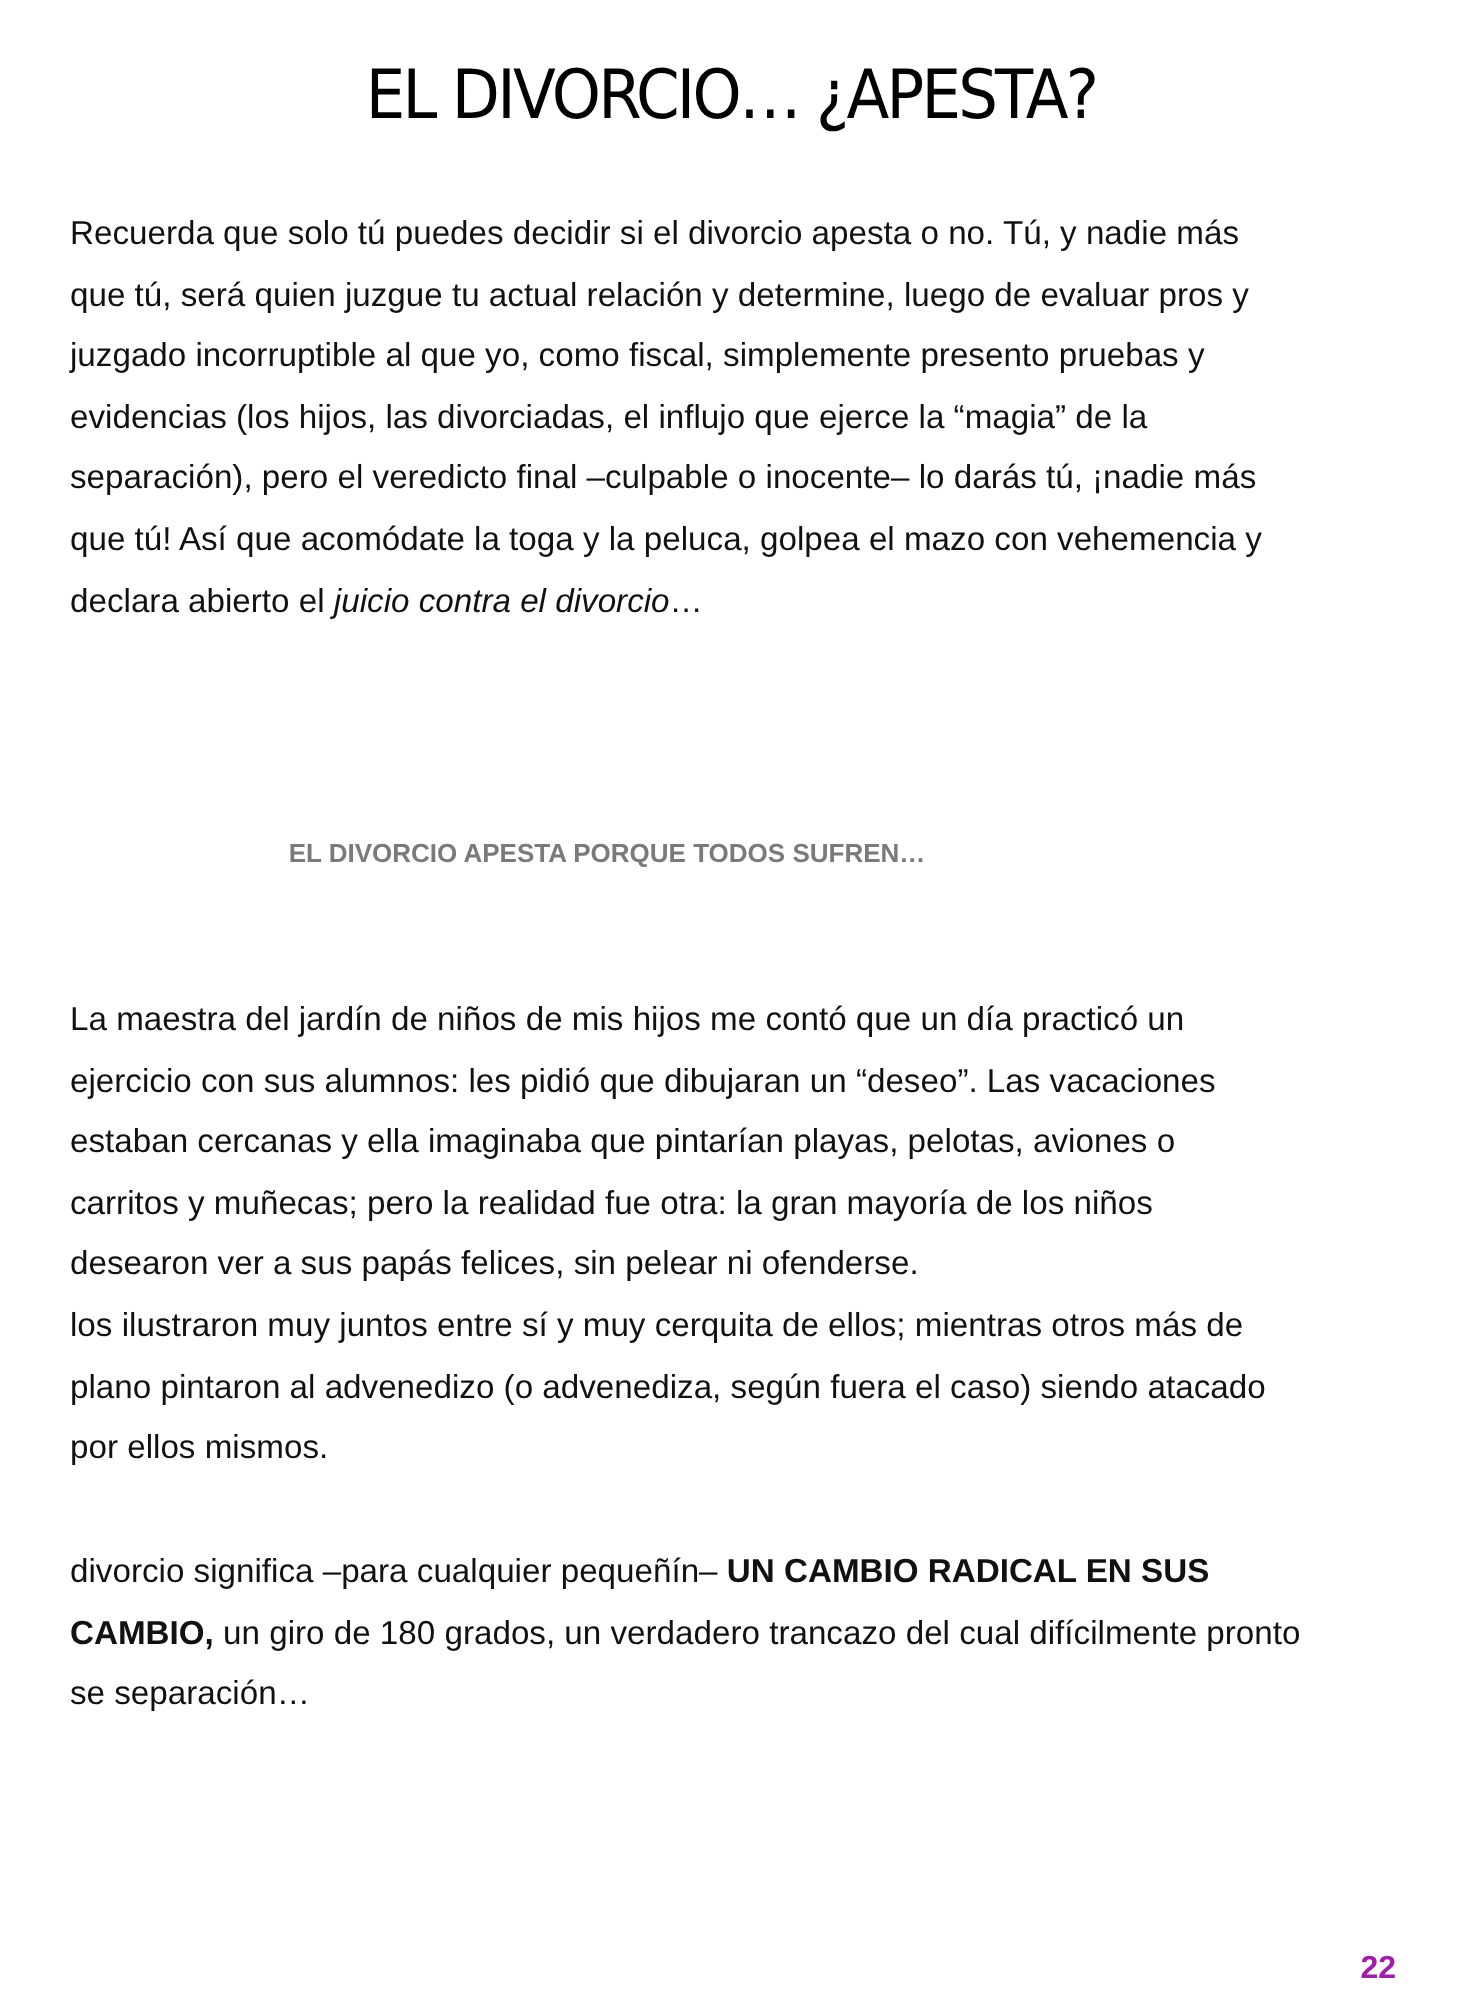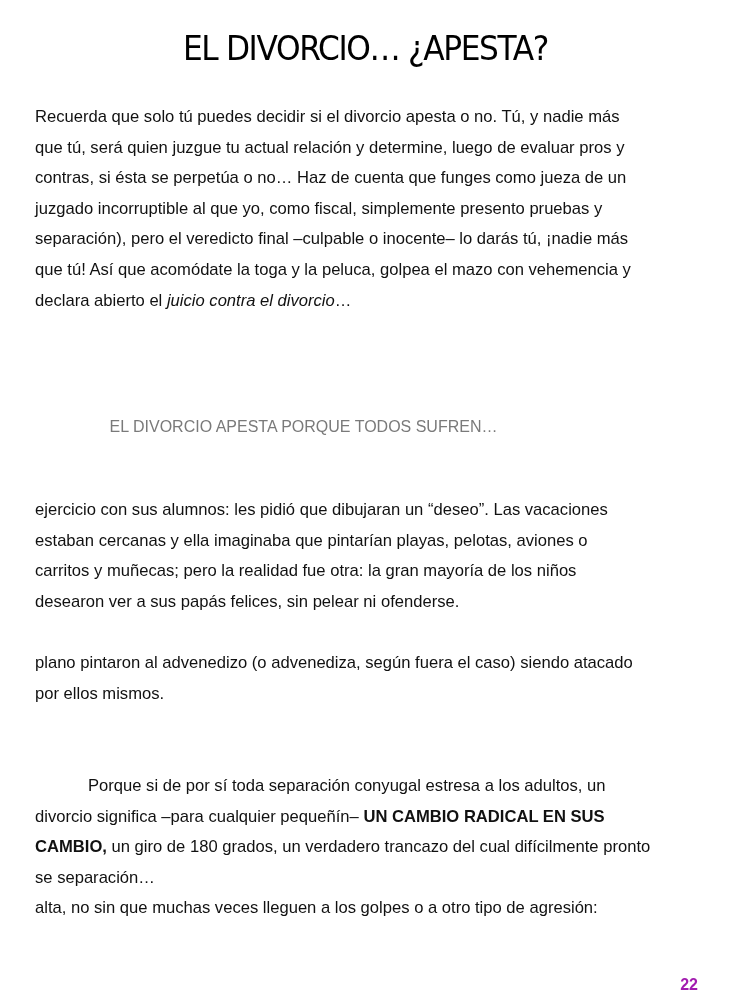--- a/index.html
+++ b/index.html
@@ -12,68 +12,68 @@
   }
   .body-text {
     position: absolute; left: 34px; width: 660px;
     font-family: "Liberation Sans", sans-serif; font-size: 16.6px; color: #111;
     line-height: 30.6px;
   }
   .line { white-space: nowrap; height: 30.6px; }
   .indent { padding-left: 53px; }
   .subhead {
     position: absolute; left: 0; width: 605px; text-align: center;
-    font-family: "Liberation Sans", sans-serif; font-weight: normal; font-size: 16px;
+    font-family: "Liberation Sans", sans-serif; font-weight: bold; font-size: 13px;
     color: #7a7a7a; line-height: 26px;
   }
   .page-number {
     position: absolute; right: 32px; top: 976px;
     font-family: "Liberation Sans", sans-serif; font-weight: bold; font-size: 16px; color: #a21caf;
   }
   i { font-style: italic; }
   b { font-weight: bold; }
 </style>
 </head>
 <body>
 
 <div class="page">
 
   <div class="title">EL DIVORCIO… ¿APESTA?</div>
 
   <div class="body-text" style="top:102px;">
     <div class="line">Recuerda que solo tú puedes decidir si el divorcio apesta o no. Tú, y nadie más</div>
     <div class="line">que tú, será quien juzgue tu actual relación y determine, luego de evaluar pros y</div>
-    <div class="line">contras, si ésta se perpetúa o no… Haz de cuenta que funges como jueza de un</div>
     <div class="line">juzgado incorruptible al que yo, como fiscal, simplemente presento pruebas y</div>
+    <div class="line">evidencias (los hijos, las divorciadas, el influjo que ejerce la “magia” de la</div>
     <div class="line">separación), pero el veredicto final –culpable o inocente– lo darás tú, ¡nadie más</div>
     <div class="line">que tú! Así que acomódate la toga y la peluca, golpea el mazo con vehemencia y</div>
     <div class="line"><span>declara abierto el </span><i>juicio contra el divorcio</i><span>…</span></div>
   </div>
 
   <div class="subhead" style="top:414px;">
     <div>EL DIVORCIO APESTA PORQUE TODOS SUFREN…</div>
   </div>
 
   <div class="body-text" style="top:495px;">
+    <div class="line">La maestra del jardín de niños de mis hijos me contó que un día practicó un</div>
     <div class="line">ejercicio con sus alumnos: les pidió que dibujaran un “deseo”. Las vacaciones</div>
     <div class="line">estaban cercanas y ella imaginaba que pintarían playas, pelotas, aviones o</div>
     <div class="line">carritos y muñecas; pero la realidad fue otra: la gran mayoría de los niños</div>
     <div class="line">desearon ver a sus papás felices, sin pelear ni ofenderse.</div>
   </div>
 
   <div class="body-text" style="top:648px;">
+    <div class="line">los ilustraron muy juntos entre sí y muy cerquita de ellos; mientras otros más de</div>
     <div class="line">plano pintaron al advenedizo (o advenediza, según fuera el caso) siendo atacado</div>
     <div class="line">por ellos mismos.</div>
   </div>
 
   <div class="body-text" style="top:771px;">
-    <div class="line indent">Porque si de por sí toda separación conyugal estresa a los adultos, un</div>
     <div class="line"><span>divorcio significa –para cualquier pequeñín– </span><b>UN CAMBIO RADICAL EN SUS</b></div>
     <div class="line"><b>CAMBIO,</b><span> un giro de 180 grados, un verdadero trancazo del cual difícilmente pronto</span></div>
     <div class="line">se separación…</div>
   </div>
 
   <div class="body-text" style="top:893px;">
-    <div class="line">alta, no sin que muchas veces lleguen a los golpes o a otro tipo de agresión:</div>
   </div>
 
   <div class="page-number">22</div>
 </div>
 
 </body></html>

